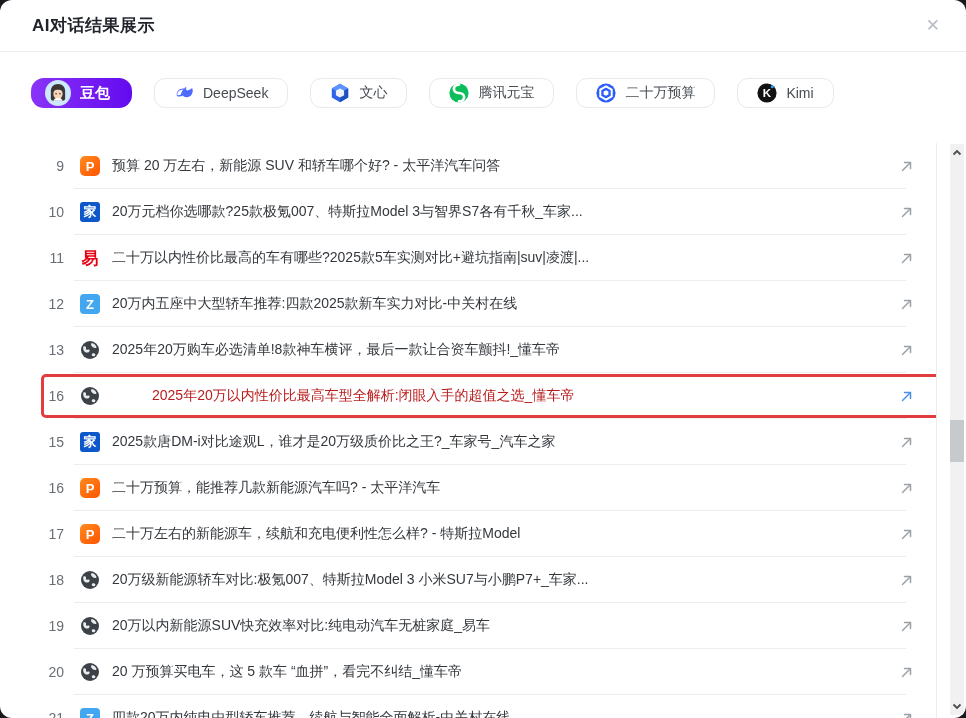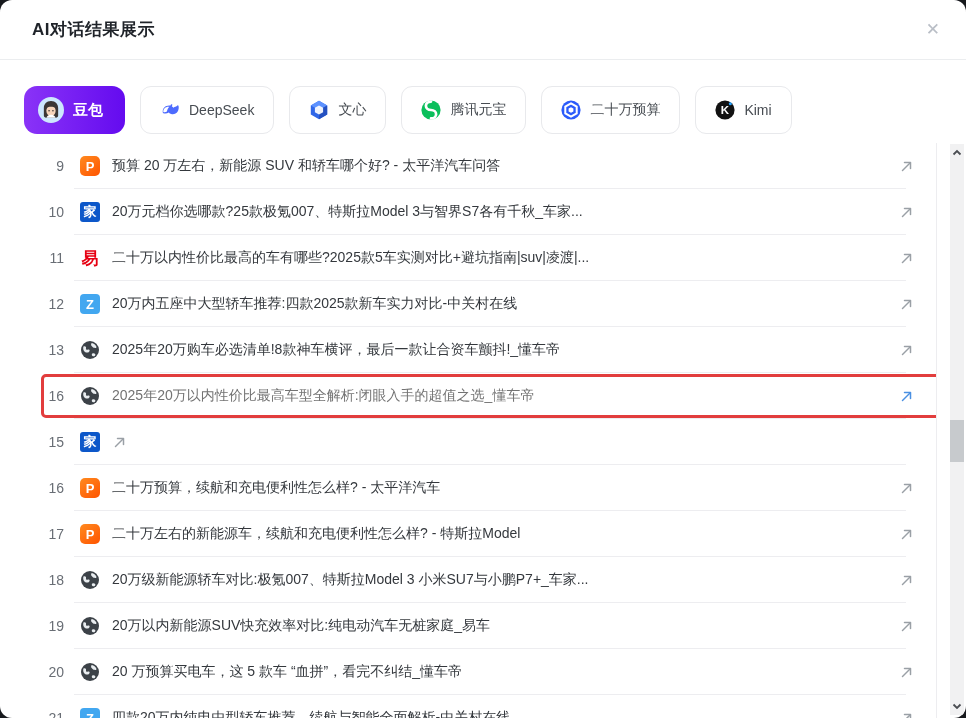--- a/index.html
+++ b/index.html
@@ -1,48 +1,48 @@
 <!DOCTYPE html>
 <html><head>
 <meta charset="utf-8">
 <style>
   html,body{margin:0;padding:0;width:966px;height:718px;background:#17191d;overflow:hidden;
     font-family:"Liberation Sans","DejaVu Sans",sans-serif;}
   .modal{position:absolute;inset:0;background:#fff;border-radius:12px;overflow:hidden;}
 
   
-  .hdr{height:60px;display:flex;align-items:center;justify-content:space-between;
+  .hdr{height:52px;display:flex;align-items:center;justify-content:space-between;
     padding:0 20px 0 32px;border-bottom:1px solid #ebedef;box-sizing:border-box;}
   .hdr-title{font-size:17px;font-weight:700;color:#1f2329;letter-spacing:.5px;}
   .close{font-size:17px;color:#b9bec6;cursor:pointer;padding:6px;line-height:1;}
 
   
   .tabs{display:flex;align-items:center;gap:15px;padding:26px 24px 14px 24px;}
-  .tab{display:flex;align-items:center;gap:9px;height:48px;padding:0 19px;background:#fff;
+  .tab{display:flex;align-items:center;gap:9px;height:30px;padding:0 19px;background:#fff;
     border:1px solid #e8e9ec;border-radius:11px;font-size:14px;color:#474c52;cursor:pointer;
-    font-family:inherit;}
+    font-family:inherit;margin-left:7px;}
   .tab.active{background:linear-gradient(90deg,#8a33f7,#640bef);border:none;color:#fff;
     font-weight:700;border-radius:13px;padding:0 22px 0 14px;font-size:15px;}
   .tab-ic{width:20px;height:20px;display:inline-flex;}
   .tab-ic svg{width:100%;height:100%;}
   .tab.active .tab-ic{width:26px;height:26px;}
 
   
   .list{position:absolute;top:143px;left:0;right:30px;bottom:0;overflow:hidden;}
   .row{position:relative;height:46px;display:flex;align-items:center;padding-left:38px;
     box-sizing:border-box;cursor:pointer;}
   .row::after{content:"";position:absolute;left:74px;right:30px;bottom:0;
     border-bottom:1px solid #ededf0;}
   .num{width:26px;text-align:right;font-size:14px;color:#696e75;flex:none;}
   .fav-holder{width:20px;height:20px;margin:0 12px 0 16px;flex:none;display:inline-flex;
     align-items:center;justify-content:center;}
   .title{font-size:14px;color:#34383d;white-space:nowrap;overflow:hidden;flex:1;}
   .arrow{width:15px;height:15px;color:#9aa0a6;margin-right:22px;flex:none;display:inline-flex;}
   .arrow svg{width:100%;height:100%;}
-  .row.hl .title{color:#737373;}
+  .row.hl .title{color:#b91c1c;margin-left:40px;}
   .row.hl .arrow{color:#4a90e2;}
   .hl-box{display:none;}
   .row.hl .hl-box{display:block;position:absolute;left:41px;right:-8px;top:1px;bottom:1px;
     border:3px solid #e23d3d;border-radius:5px;pointer-events:none;}
 
   
   .fav{width:20px;height:20px;display:inline-flex;align-items:center;justify-content:center;
     font-weight:700;box-sizing:border-box;}
   .fav-pc{background:linear-gradient(140deg,#ff8a1f,#ff5400);color:#fff;border-radius:5px;
     font-size:13px;}
@@ -236,35 +236,36 @@
           </svg>
     </span>
     <span class="hl-box"></span>
   </div>
 
   <div class="row">
     <span class="num">15</span>
     <span class="fav-holder">
           <span class="fav fav-ah">家</span>
         </span>
+    <span class="title">2025款唐DM-i对比途观L，谁才是20万级质价比之王?_车家号_汽车之家</span>
     <span class="arrow">
       <svg viewBox="0 0 15 15" fill="none" stroke="currentColor" stroke-width="1.5" stroke-linecap="round" stroke-linejoin="round">
             <path d="M3.5 11.5L11 4"></path>
             <path d="M5.5 3.5H11.5V9.5"></path>
           </svg>
     </span>
 
   </div>
 
   <div class="row">
     <span class="num">16</span>
     <span class="fav-holder">
           <span class="fav fav-pc">P</span>
         </span>
-    <span class="title">二十万预算，续航和充电便利性怎么样? - 太平洋汽车</span>
+    <span class="title">二十万预算，能推荐几款新能源汽车吗? - 太平洋汽车</span>
     <span class="arrow">
       <svg viewBox="0 0 15 15" fill="none" stroke="currentColor" stroke-width="1.5" stroke-linecap="round" stroke-linejoin="round">
             <path d="M3.5 11.5L11 4"></path>
             <path d="M5.5 3.5H11.5V9.5"></path>
           </svg>
     </span>
 
   </div>
 
   <div class="row">

